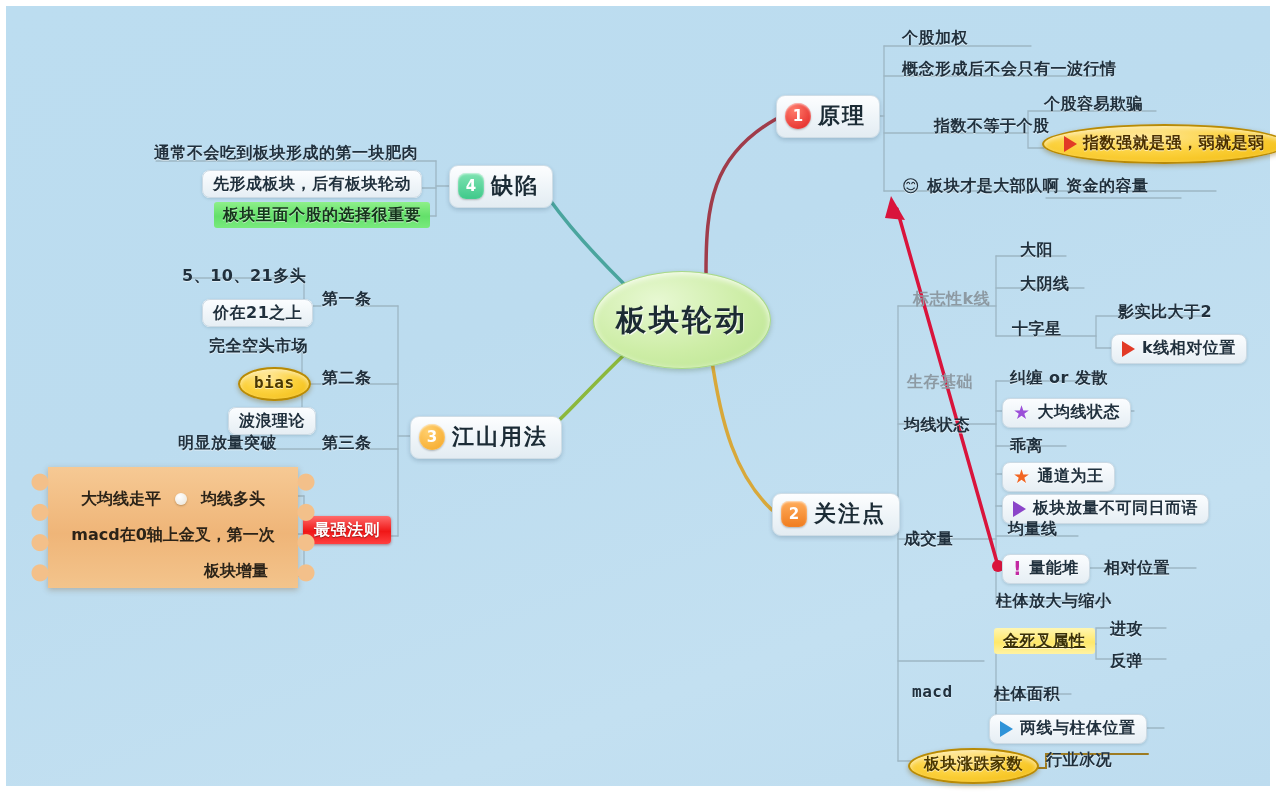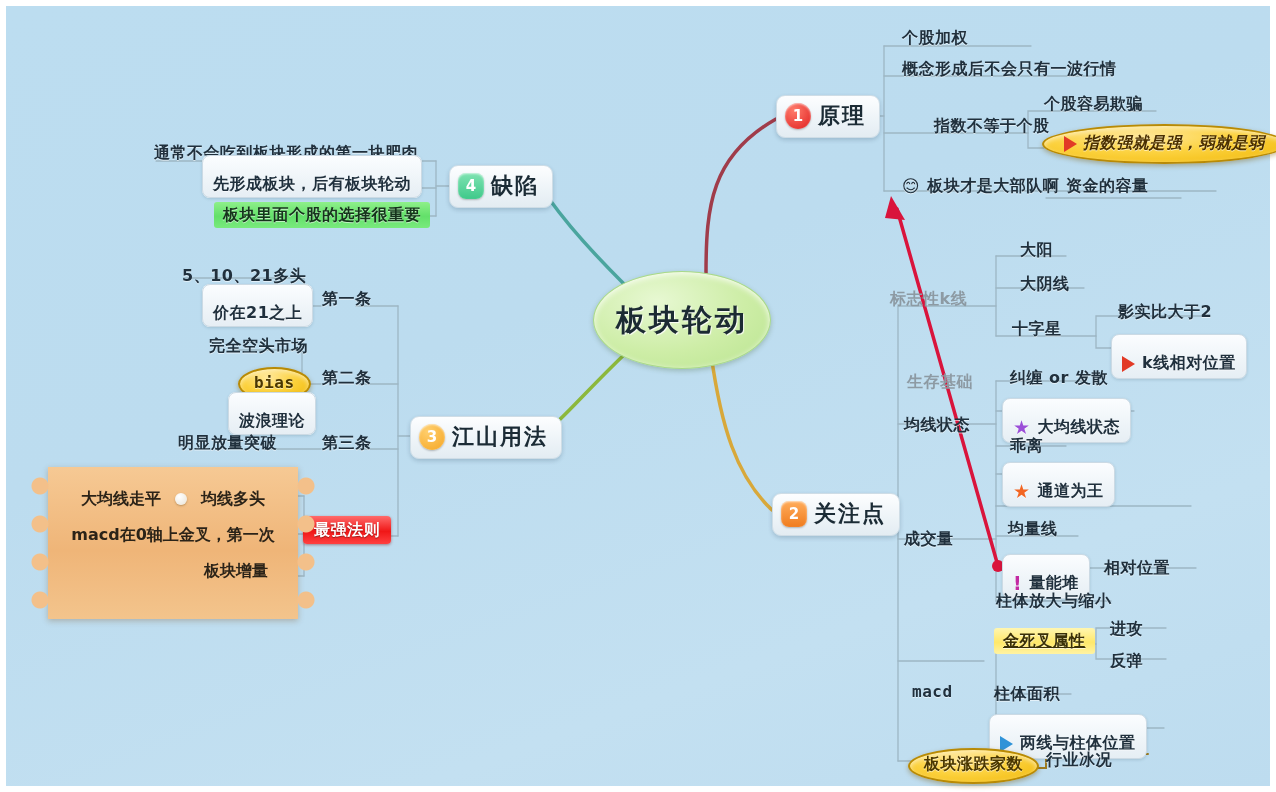--- a/index.html
+++ b/index.html
@@ -59,21 +59,21 @@
   .badge.square{border-radius:8px;}
   
   .leaf{font-size:16px;font-weight:bold;}
   .leaf.faded{color:#8d9aa3;text-shadow:none;font-weight:bold;}
   .leaf.mono{font-family:"DejaVu Sans Mono","Liberation Mono",monospace;font-size:16px;}
   
   .boxed{
     background:linear-gradient(180deg,#fbfdff 0%,#eef4f8 60%,#e6eef4 100%);
     border:1px solid #ccdae4;
     border-radius:8px;
-    padding:18px 10px 4px;
+    padding:3px 10px 4px;
     box-shadow:0 1px 3px rgba(40,70,90,.18);
   }
   
   .hl-green{
     background:linear-gradient(180deg,#8ef08a 0%,#63e06a 55%,#79ea7d 100%);
     padding:3px 9px 4px;border-radius:3px;color:#16331c;
   }
   .hl-yellow{
     background:linear-gradient(180deg,#fff6b0 0%,#ffe86a 55%,#fff3a3 100%);
     padding:3px 9px 4px;border-radius:3px;color:#3a3008;text-decoration:underline;
@@ -258,21 +258,21 @@
   </div>
 
   <div class="node leaf" style="left:896px;top:22px;"><span>个股加权</span></div>
   <div class="node leaf" style="left:896px;top:53px;"><span>概念形成后不会只有一波行情</span></div>
   <div class="node leaf" style="left:896px;top:110px;margin-left:32px;"><span>指数不等于个股</span></div>
   <div class="node leaf" style="left:1038px;top:88px;"><span>个股容易欺骗</span></div>
 
   <div class="node" style="left:1036px;top:118px;">
     <div class="oval">
       <span class="ic ic-play-red"></span>
-      <span class="leaf" style="color:#4a2f00;font-style:italic;">指数强就是强，弱就是弱</span>
+      <span class="leaf" style="color:#4a2f00;">指数强就是强，弱就是弱</span>
     </div>
   </div>
 
   <div class="node row" style="left:896px;top:170px;">
     <span class="ic-smile">😊</span>
     <span class="leaf">板块才是大部队啊</span>
   </div>
   <div class="node leaf" style="left:1060px;top:170px;"><span>资金的容量</span></div>
 
   <div class="node leaf" style="left:148px;top:137px;"><span>通常不会吃到板块形成的第一块肥肉</span></div>
@@ -300,37 +300,37 @@
     <span class="leaf boxed">波浪理论</span>
   </div>
 
   <div class="node leaf" style="left:316px;top:427px;"><span>第三条</span></div>
   <div class="node leaf" style="left:172px;top:427px;"><span>明显放量突破</span></div>
 
   <div class="node" style="left:297px;top:514px;">
     <span class="leaf hl-red">最强法则</span>
   </div>
 
-  <div class="cloud" style="left:42px;top:461px;width:250px;height:152px;">
+  <div class="cloud" style="left:42px;top:461px;width:250px;height:121px;">
     <div class="cloud-rows">
       <div class="cloud-row">
         <span>大均线走平</span>
         <span class="dot-white"></span>
         <span>均线多头</span>
       </div>
       <div class="cloud-row">
         <span>macd在0轴上金叉，第一次</span>
       </div>
       <div class="cloud-row" style="justify-content:flex-end;padding-right:26px;">
         <span>板块增量</span>
       </div>
     </div>
   </div>
 
-  <div class="node leaf faded" style="left:884px;top:283px;"><span>标志性k线</span></div>
+  <div class="node leaf faded" style="left:907px;top:283px;"><span>标志性k线</span></div>
   <div class="node leaf" style="left:1014px;top:234px;"><span>大阳</span></div>
   <div class="node leaf" style="left:1014px;top:268px;"><span>大阴线</span></div>
   <div class="node leaf" style="left:1006px;top:313px;"><span>十字星</span></div>
   <div class="node leaf" style="left:1112px;top:296px;"><span>影实比大于2</span></div>
   <div class="node" style="left:1105px;top:328px;">
     <span class="boxed row" style="display:inline-flex;">
       <span class="ic ic-play-red"></span>
       <span class="leaf">k线相对位置</span>
     </span>
   </div>
@@ -344,20 +344,26 @@
       <span class="leaf">大均线状态</span>
     </span>
   </div>
   <div class="node leaf" style="left:1004px;top:430px;"><span>乖离</span></div>
   <div class="node" style="left:996px;top:456px;">
     <span class="boxed row" style="display:inline-flex;">
       <span class="ic-star orange">★</span>
       <span class="leaf">通道为王</span>
     </span>
   </div>
+  <div class="node" style="left:996px;top:488px;">
+    <span class="boxed row" style="display:inline-flex;">
+      <span class="ic ic-play-purple"></span>
+      <span class="leaf">板块放量不可同日而语</span>
+    </span>
+  </div>
 
   <div class="node leaf" style="left:898px;top:523px;"><span>成交量</span></div>
   <div class="node leaf" style="left:1002px;top:513px;"><span>均量线</span></div>
   <div class="node" style="left:996px;top:548px;">
     <span class="boxed row" style="display:inline-flex;">
       <span class="ic-excl">!</span>
       <span class="leaf">量能堆</span>
     </span>
   </div>
   <div class="node leaf" style="left:1098px;top:552px;"><span>相对位置</span></div>

